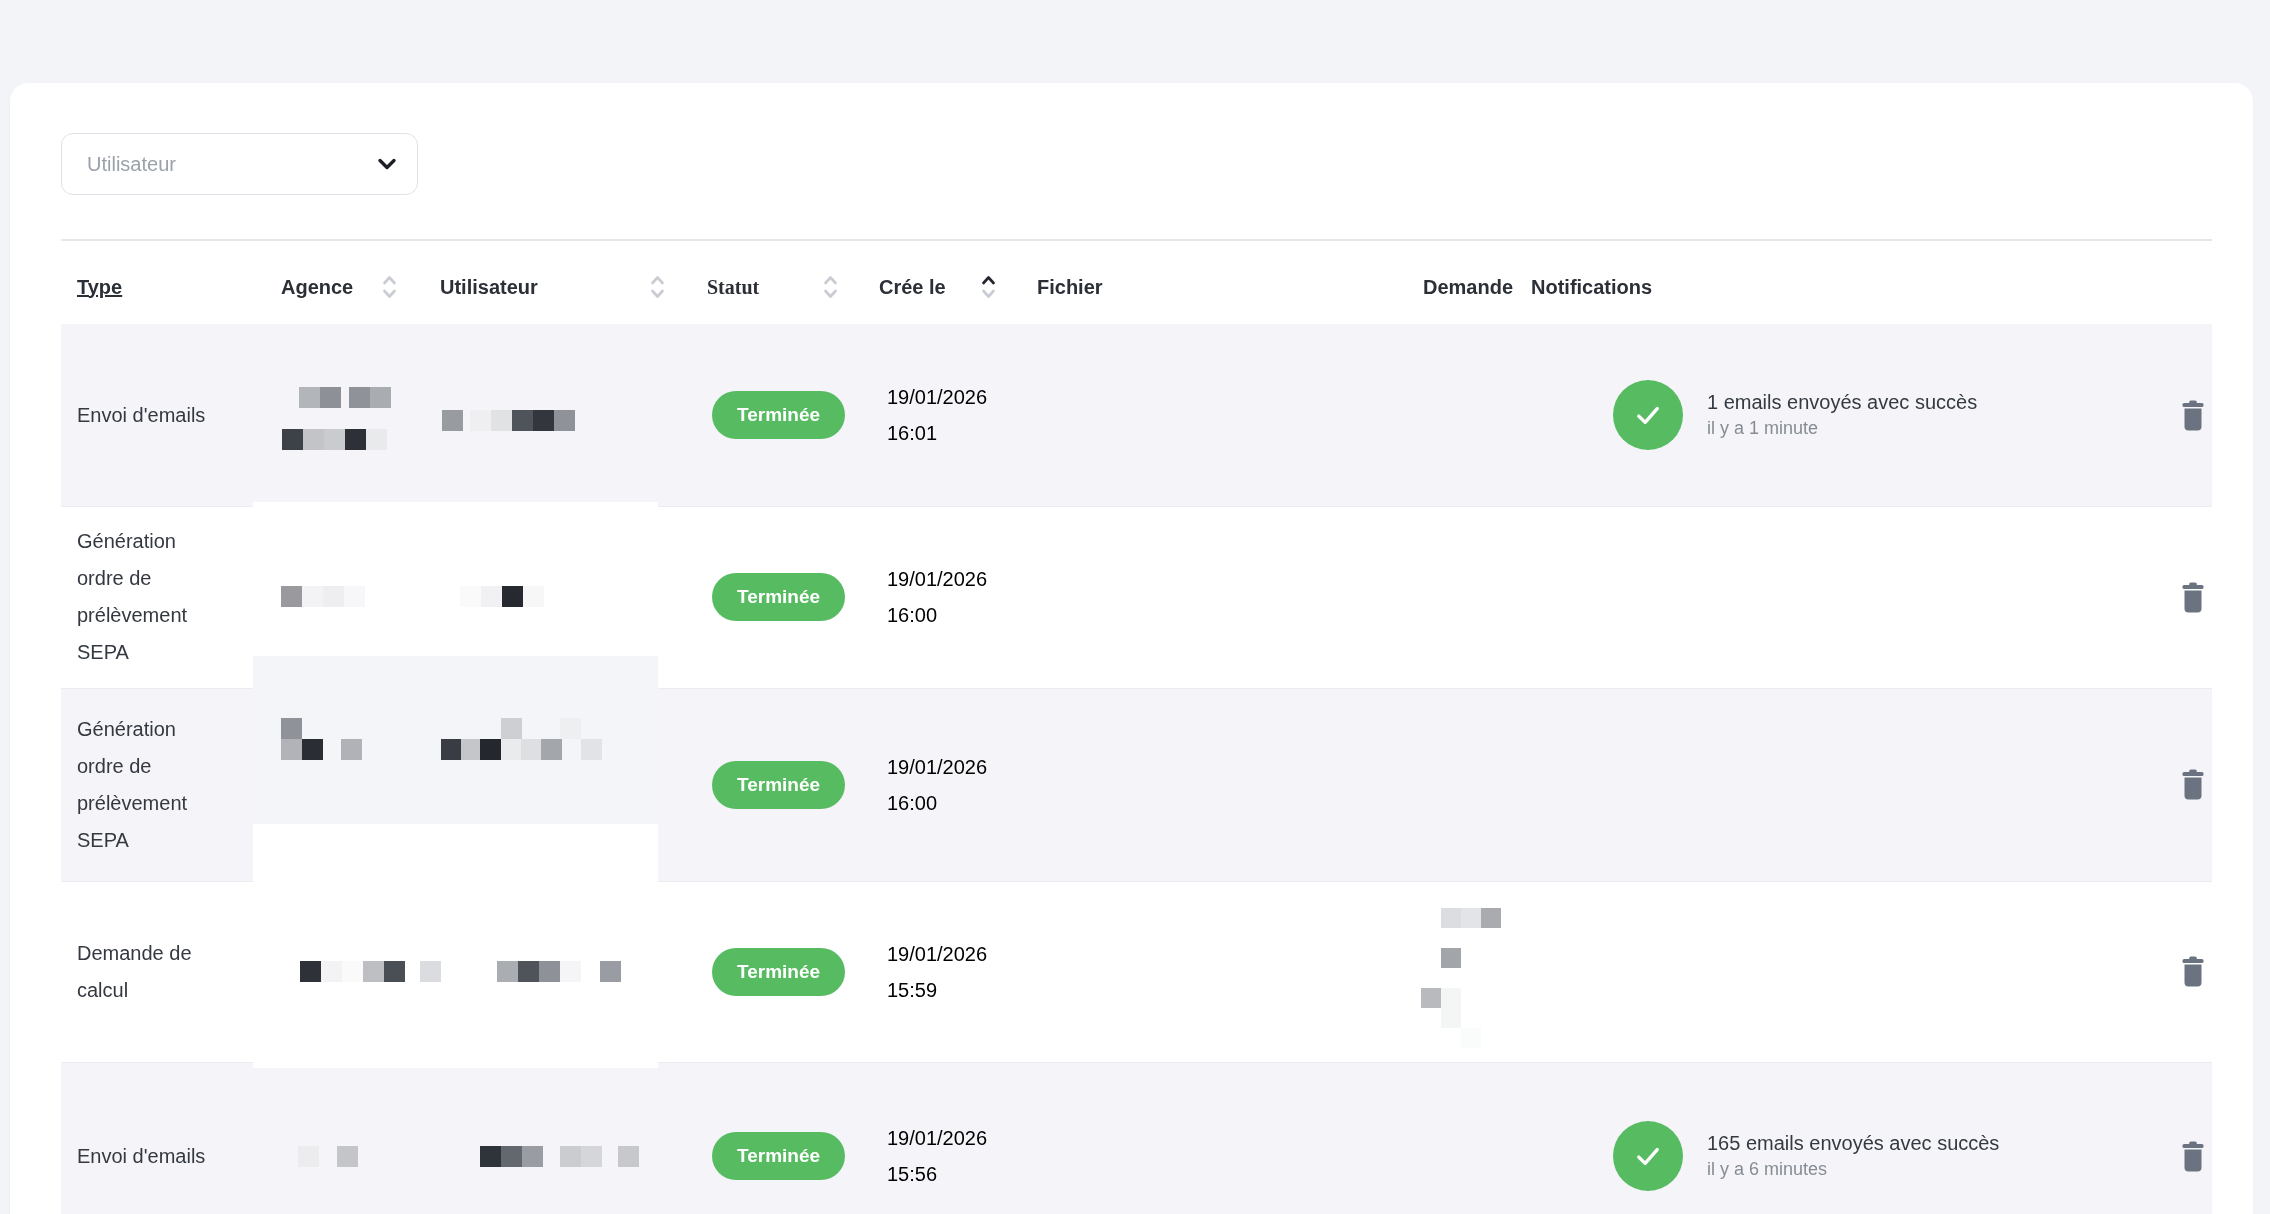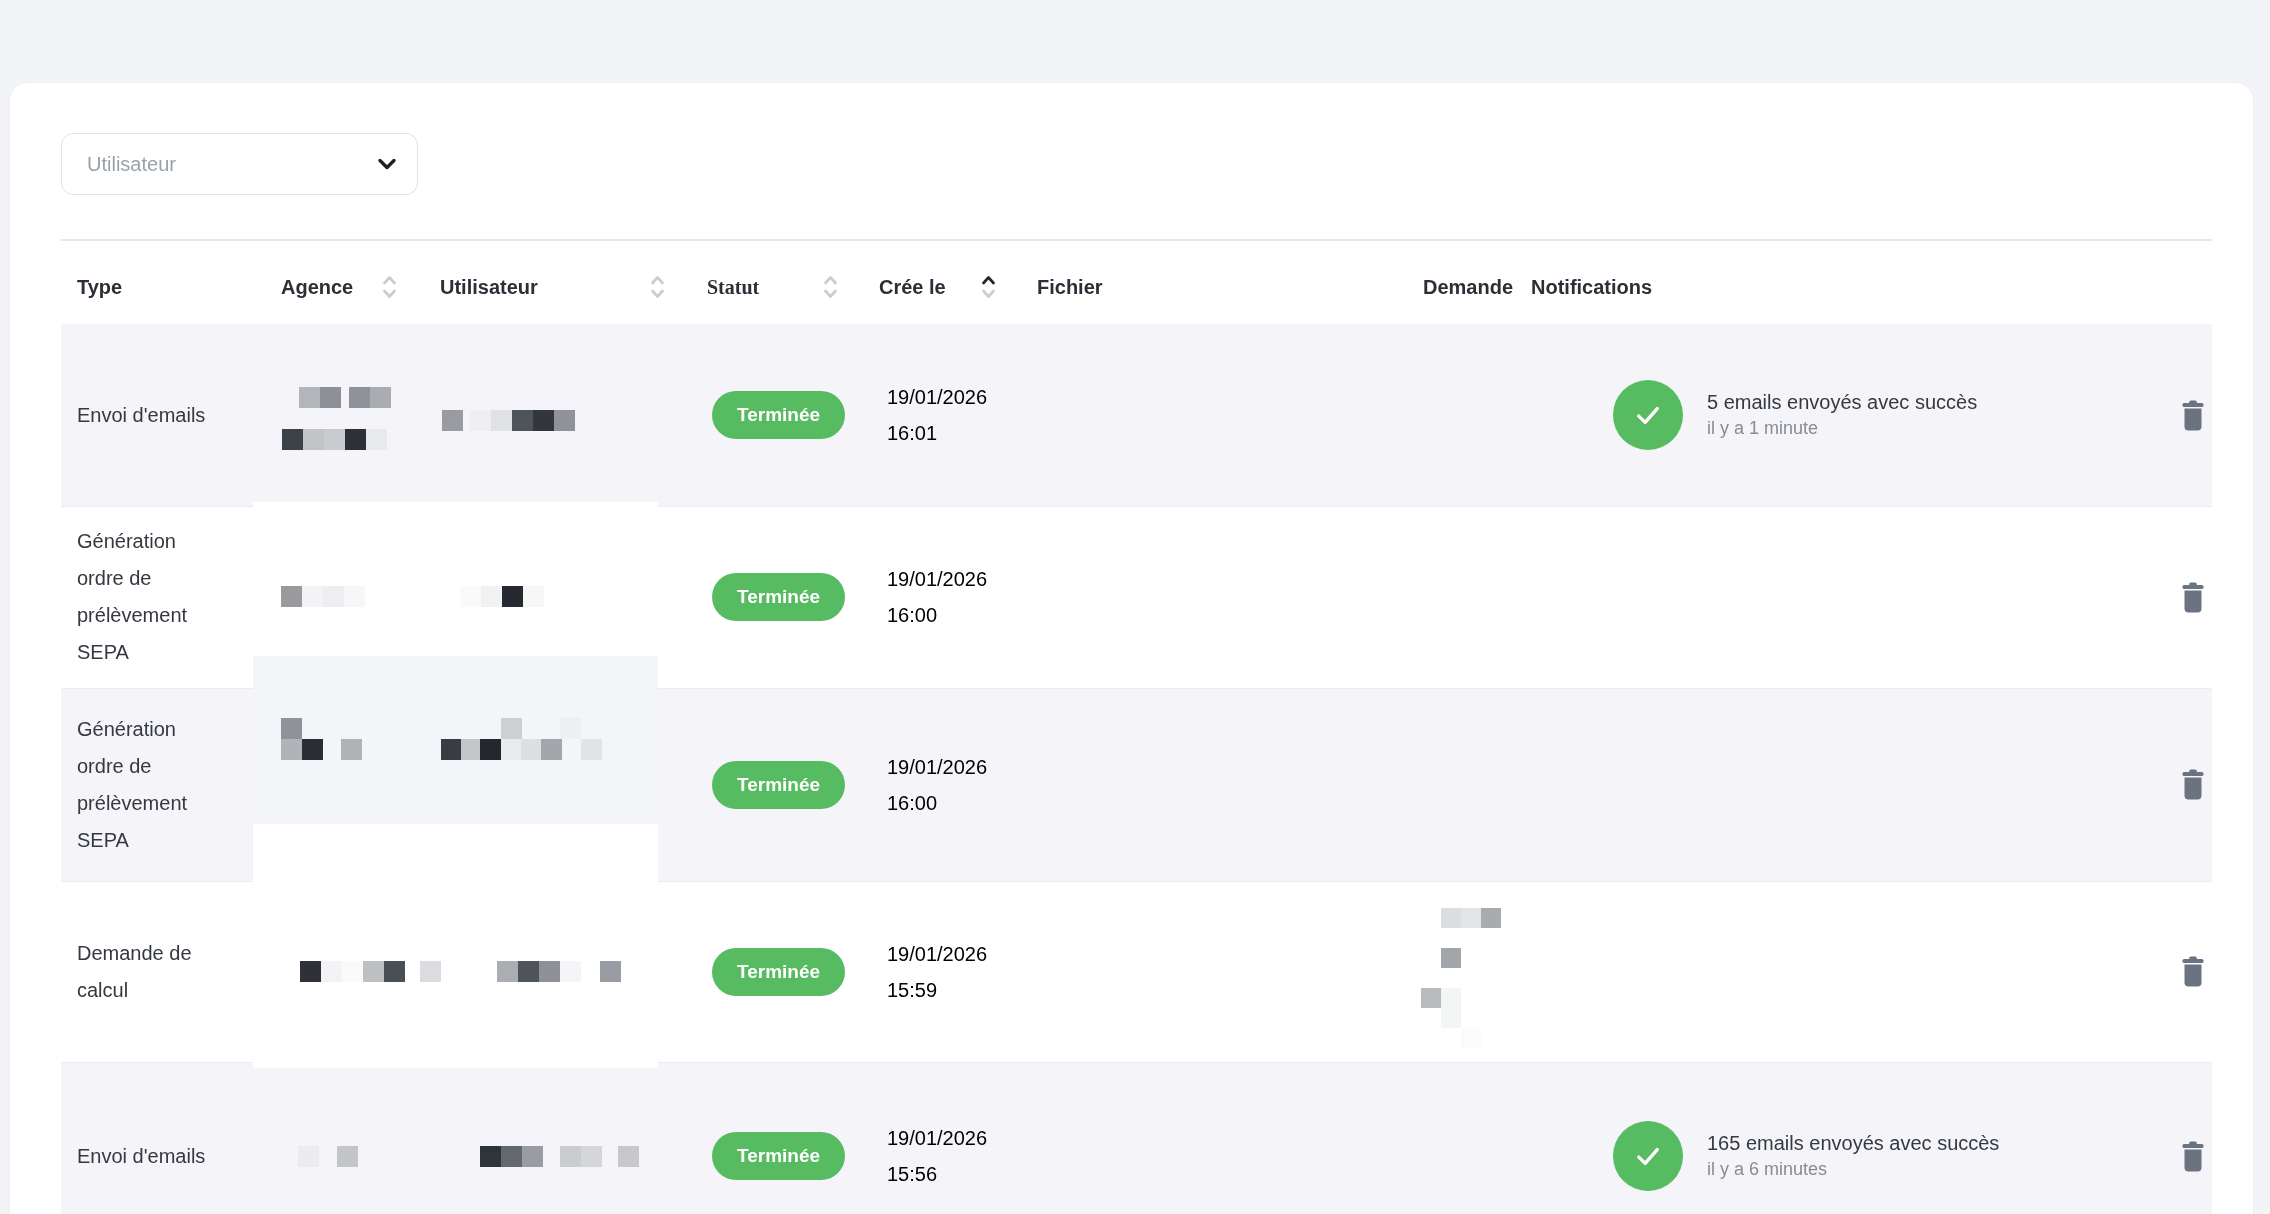--- a/index.html
+++ b/index.html
@@ -76,21 +76,21 @@
   <div class="filter">
     <span class="filter-label">Utilisateur</span>
     <svg class="chev" width="20" height="14" viewBox="0 0 20 14">
       <path d="M3 3.5 L10 10.5 L17 3.5" fill="none" stroke="#1d2127" stroke-width="3.4" stroke-linecap="round" stroke-linejoin="round"></path>
     </svg>
   </div>
 
   <div class="divider"></div>
 
   <div id="thead">
-      <div class="th" style="left: 77px;">
+      <div class="th" style="left: 77px; text-decoration: underline;">
         <span>Type</span>
       </div>
       <div class="th" style="left: 281px;">
         <span>Agence</span>
       </div>
       <div class="sort" style="left: 381px;">
         <svg width="17" height="28" viewBox="0 0 17 28">
     <path d="M3.5 10 L8.5 4.5 L13.5 10" fill="none" stroke="#c9cdd3" stroke-width="2.7" stroke-linecap="round" stroke-linejoin="round"></path>
     <path d="M3.5 18 L8.5 23.5 L13.5 18" fill="none" stroke="#c9cdd3" stroke-width="2.7" stroke-linecap="round" stroke-linejoin="round"></path>
   </svg>
@@ -139,21 +139,21 @@
         <div class="cell-date">
           <div>19/01/2026</div>
           <div>16:01</div>
         </div>
         <div class="notif-circle" style="background: rgb(87, 187, 97);">
           <svg width="34" height="34" viewBox="0 0 24 24">
     <path d="M5.5 12.8 L10 17.2 L18.5 7.5" fill="none" stroke="#ffffff" stroke-width="2.4" stroke-linecap="round" stroke-linejoin="round"></path>
   </svg>
         </div>
         <div class="notif-text">
-          <div class="notif-msg">5 emails envoyés avec succès</div>
+          <div class="notif-msg">1 emails envoyés avec succès</div>
           <div class="notif-ago">il y a 1 minute</div>
         </div>
         <button class="trash-btn">
           <svg width="24" height="31" viewBox="0 0 24 31">
     <rect x="8.2" y="0.5" width="7.6" height="4" rx="1.6" fill="#6b7380"></rect>
     <rect x="1.5" y="3" width="21" height="4" rx="1.6" fill="#6b7380"></rect>
     <path d="M3.5 8.5 h17 v18 a4 4 0 0 1 -4 4 h-9 a4 4 0 0 1 -4 -4 z" fill="#6b7380"></path>
   </svg>
         </button>
       </div>

